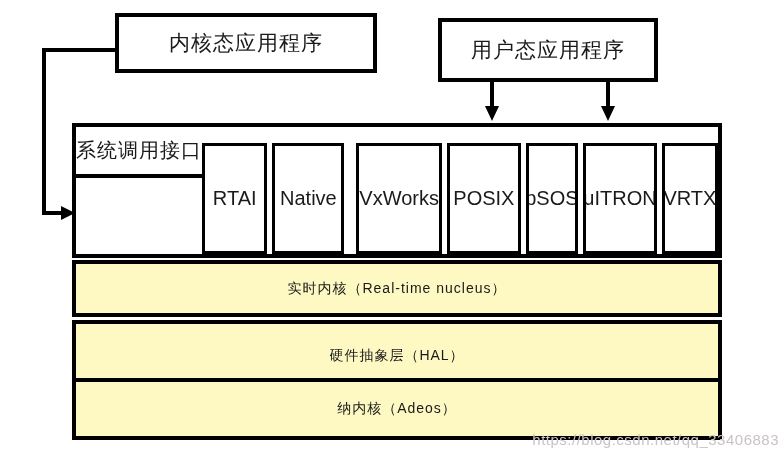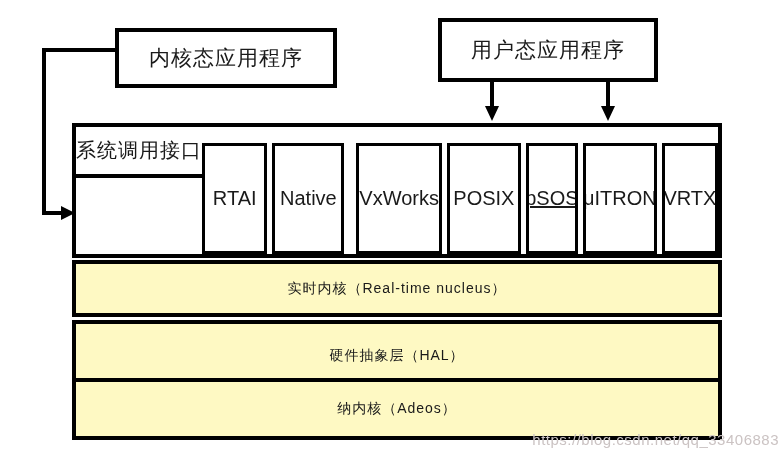--- a/index.html
+++ b/index.html
@@ -26,21 +26,21 @@
     border: 4px solid #000000;
     background: #ffffff;
     display: flex;
     align-items: center;
     justify-content: center;
     font-size: 21px;
     color: #1a1a1a;
     letter-spacing: 1px;
     z-index: 2;
   }
-  .kernel-app { left: 115px; top: 28px; width: 222px; height: 60px; }
+  .kernel-app { left: 115px; top: 13px; width: 262px; height: 60px; }
   .user-app   { left: 438px; top: 18px; width: 220px; height: 64px; }
 
   .top-section {
     position: absolute;
     left: 72px; top: 123px;
     width: 650px; height: 135px;
     border: 4px solid #000000;
     background: #ffffff;
     display: flex;
     flex-direction: row;
@@ -73,21 +73,21 @@
     color: #1a1a1a;
     flex-basis: 0;
     min-width: 0;
     white-space: nowrap;
     overflow: hidden;
   }
   .api-box:nth-child(1) { flex-grow: 83; }
   .api-box:nth-child(2) { flex-grow: 92; }
   .api-box:nth-child(3) { flex-grow: 111; margin-left: 7px; }
   .api-box:nth-child(4) { flex-grow: 95; }
-  .api-box:nth-child(5) { flex-grow: 64; text-decoration: underline; }
+  .api-box:nth-child(5) { flex-grow: 64; }
   .api-box:nth-child(6) { flex-grow: 95; }
   .api-box:nth-child(7) { flex-grow: 70; }
 
   .layer {
     position: absolute;
     left: 72px;
     width: 650px;
     border: 4px solid #000000;
     background: #fef9c3;
     display: flex;

